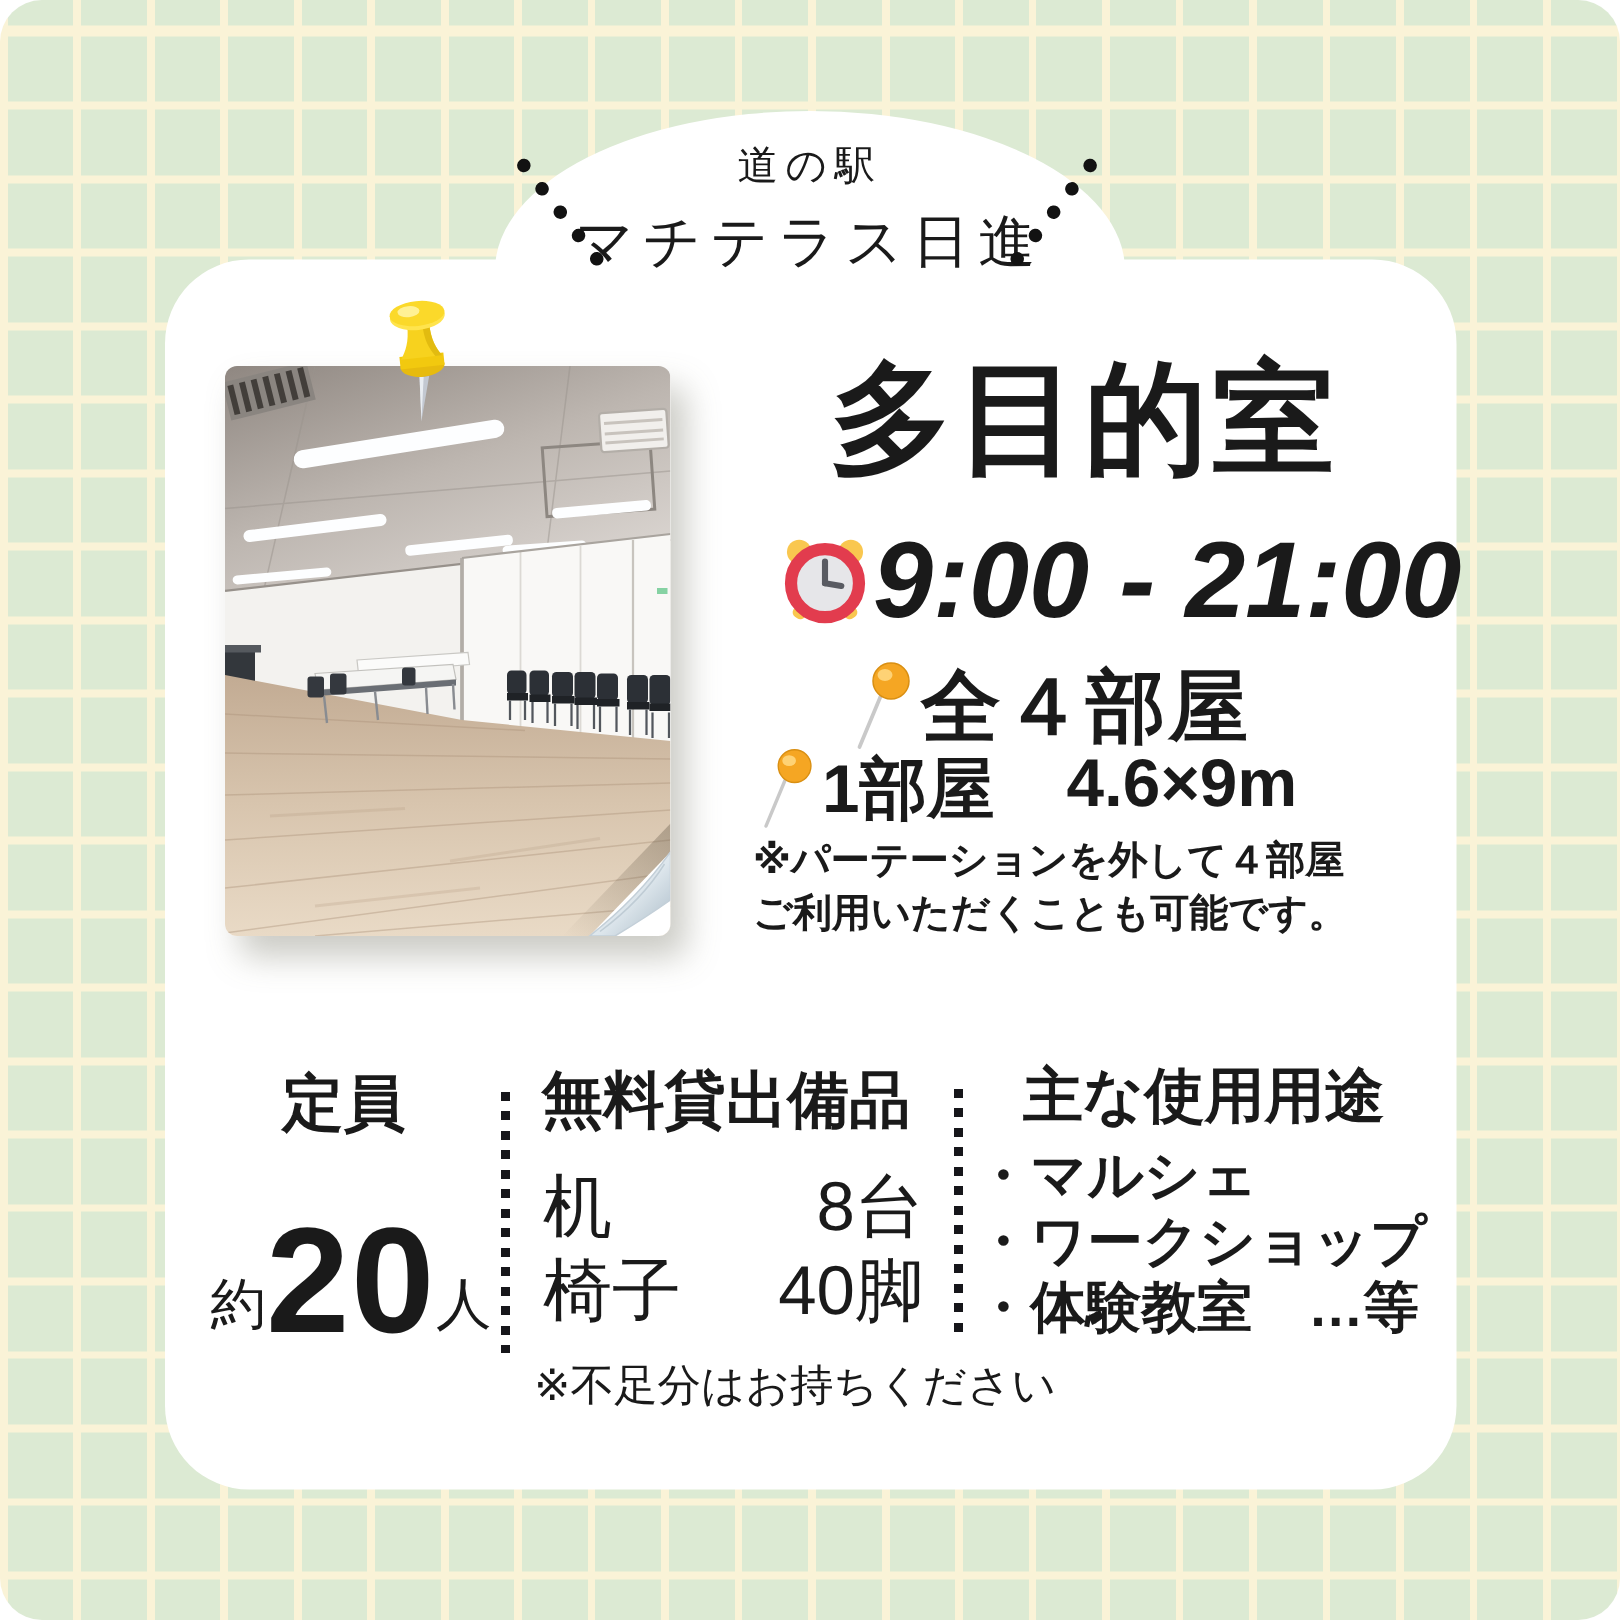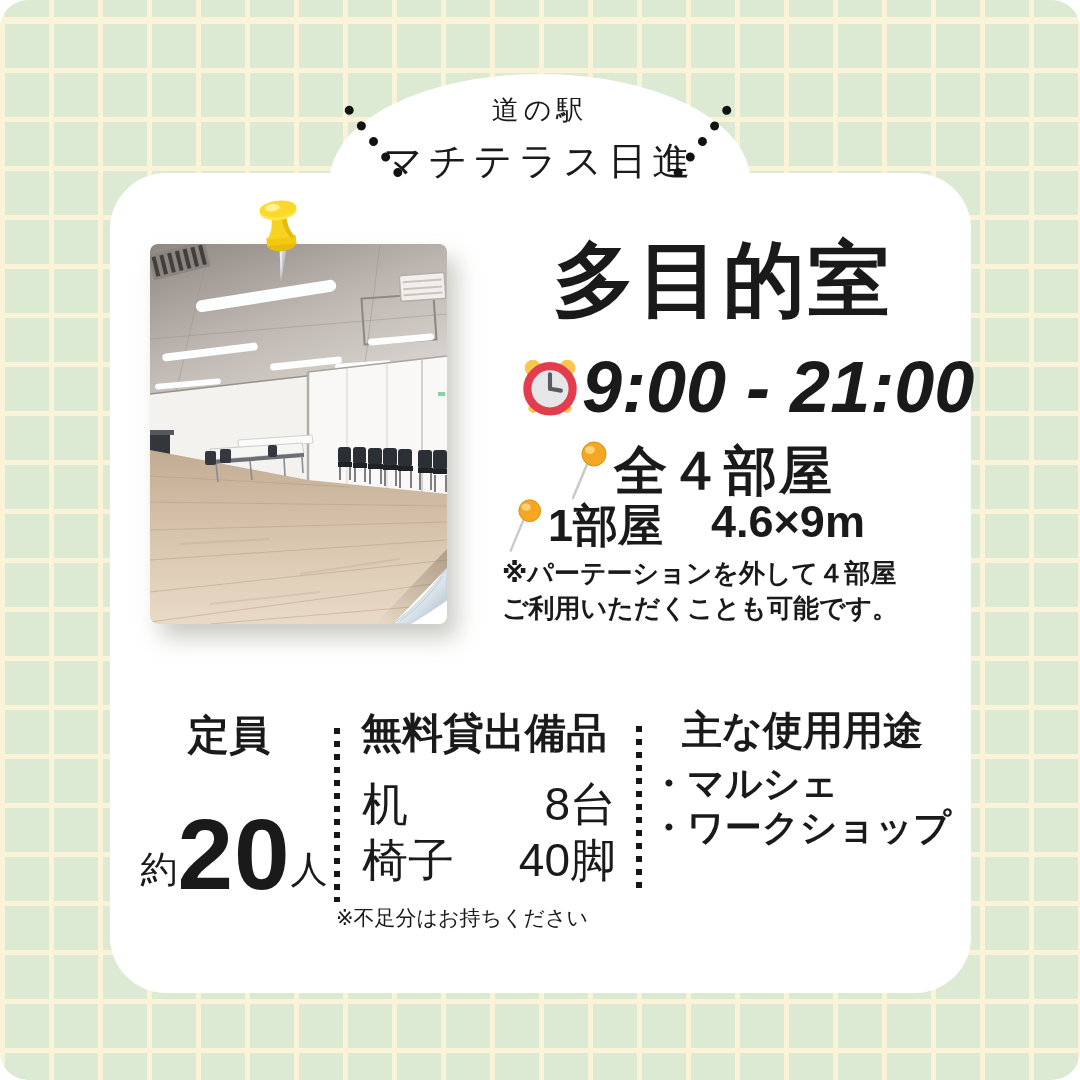--- a/index.html
+++ b/index.html
@@ -121,21 +121,21 @@
 
   .vdots {
     position: absolute; width: 6px; z-index: 5;
     background-image: repeating-linear-gradient(to bottom, #16161a 0 6px, transparent 6px 13px);
   }
   .vd1 { left: 334px; top: 728px; height: 174px; }
   .vd2 { left: 636px; top: 726px; height: 164px; }
 
   .equip-rows { position: absolute; left: 362px; top: 776px; width: 254px; z-index: 5; }
   .equip-row  { display: flex; justify-content: space-between; font-size: 46px; font-weight: 500; line-height: 56px; }
-  .equip-note { position: absolute; left: 336px; top: 904px; font-size: 21px; font-weight: 500; z-index: 5; white-space: nowrap; }
+  .equip-note { position: absolute; left: 356px; top: 904px; font-size: 29px; font-weight: 500; z-index: 5; white-space: nowrap; }
 
   .usage-list { position: absolute; left: 650px; top: 762px; z-index: 5; }
   .usage-item { font-size: 37px; font-weight: 700; line-height: 44px; white-space: nowrap; }
 </style>
 </head>
 <body>
 
 <div id="stage">
 
   <div class="dome"></div>
@@ -382,15 +382,16 @@
     </div>
   </div>
   <div class="equip-note">※不足分はお持ちください</div>
 
   <div class="vdots vd2"></div>
 
   <div class="colhead usage-head">主な使用用途</div>
   <div class="usage-list">
     <div class="usage-item">・マルシェ</div>
     <div class="usage-item">・ワークショップ</div>
+    <div class="usage-item">・体験教室　…等</div>
   </div>
 
 </div>
 
 </body></html>

